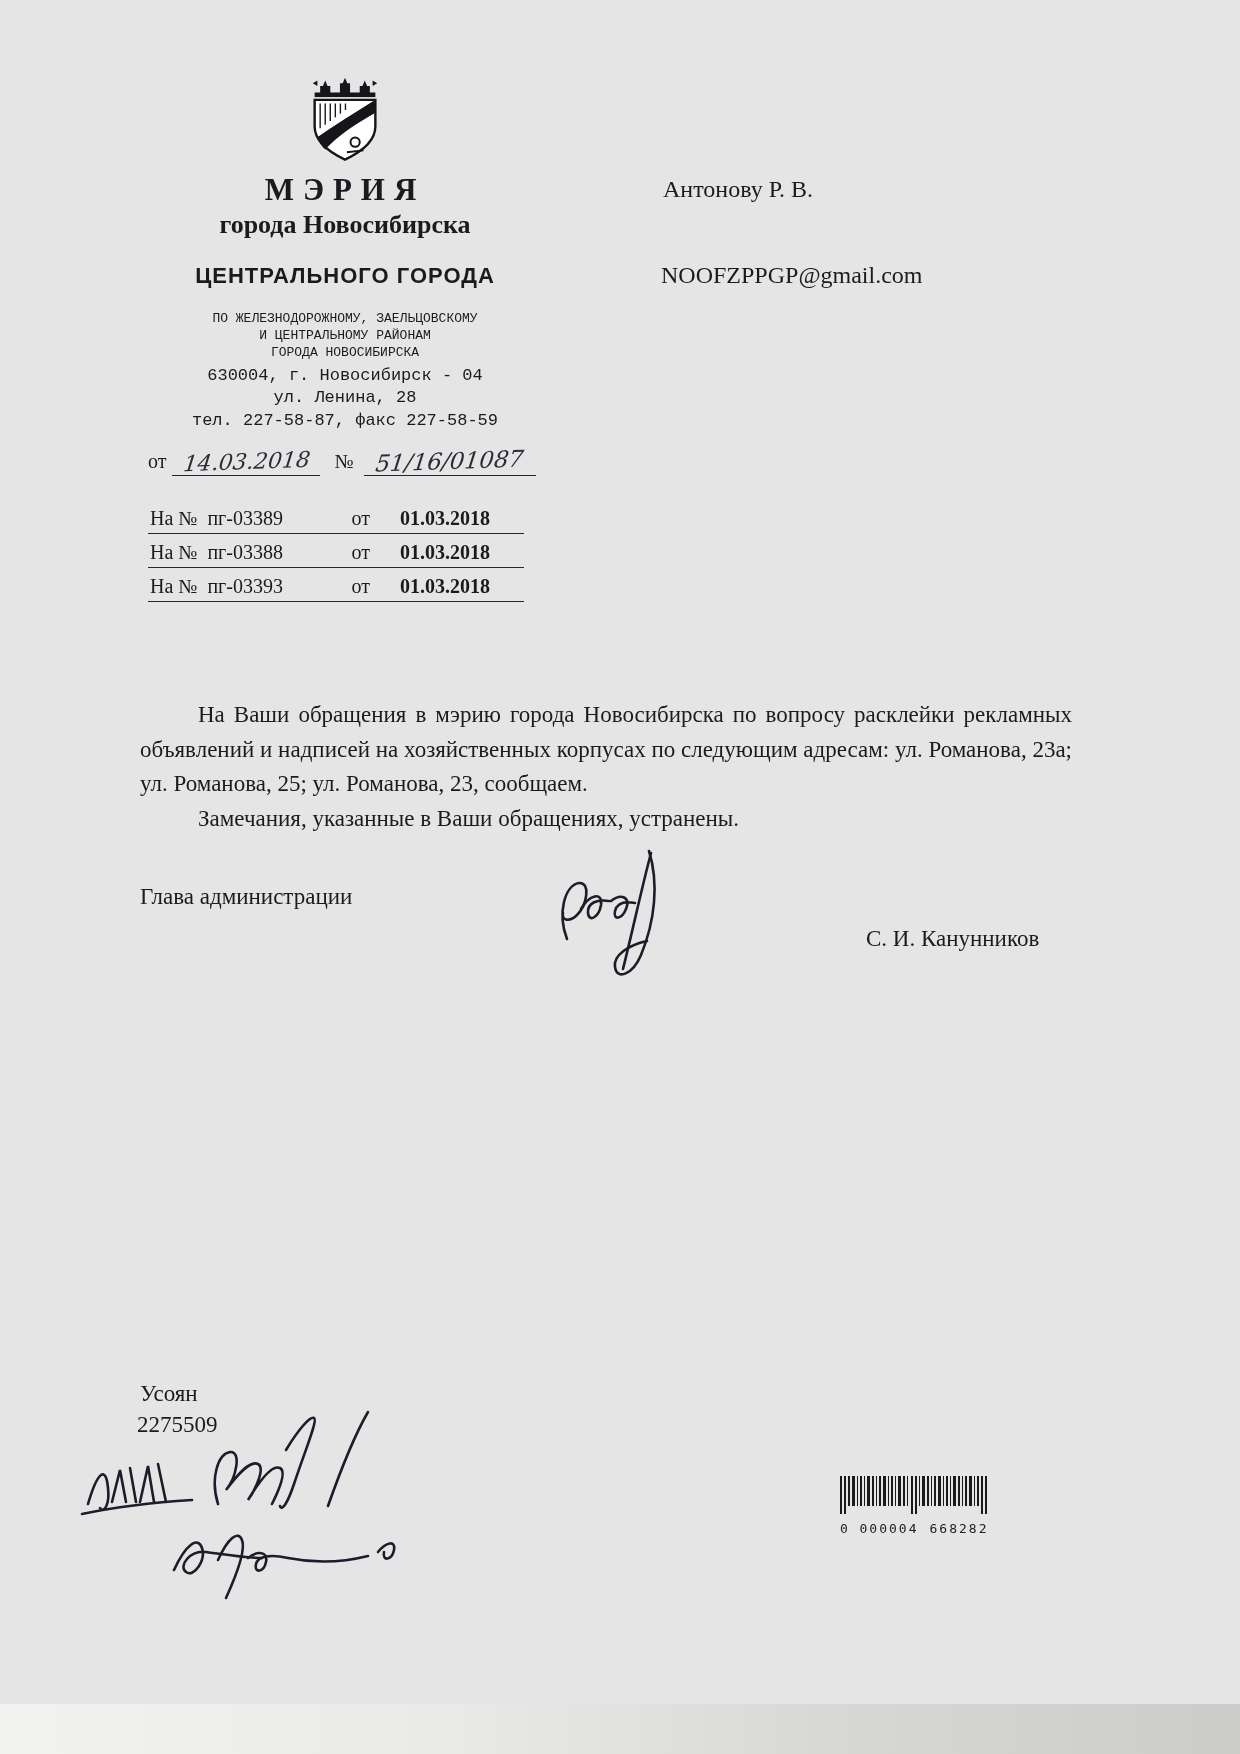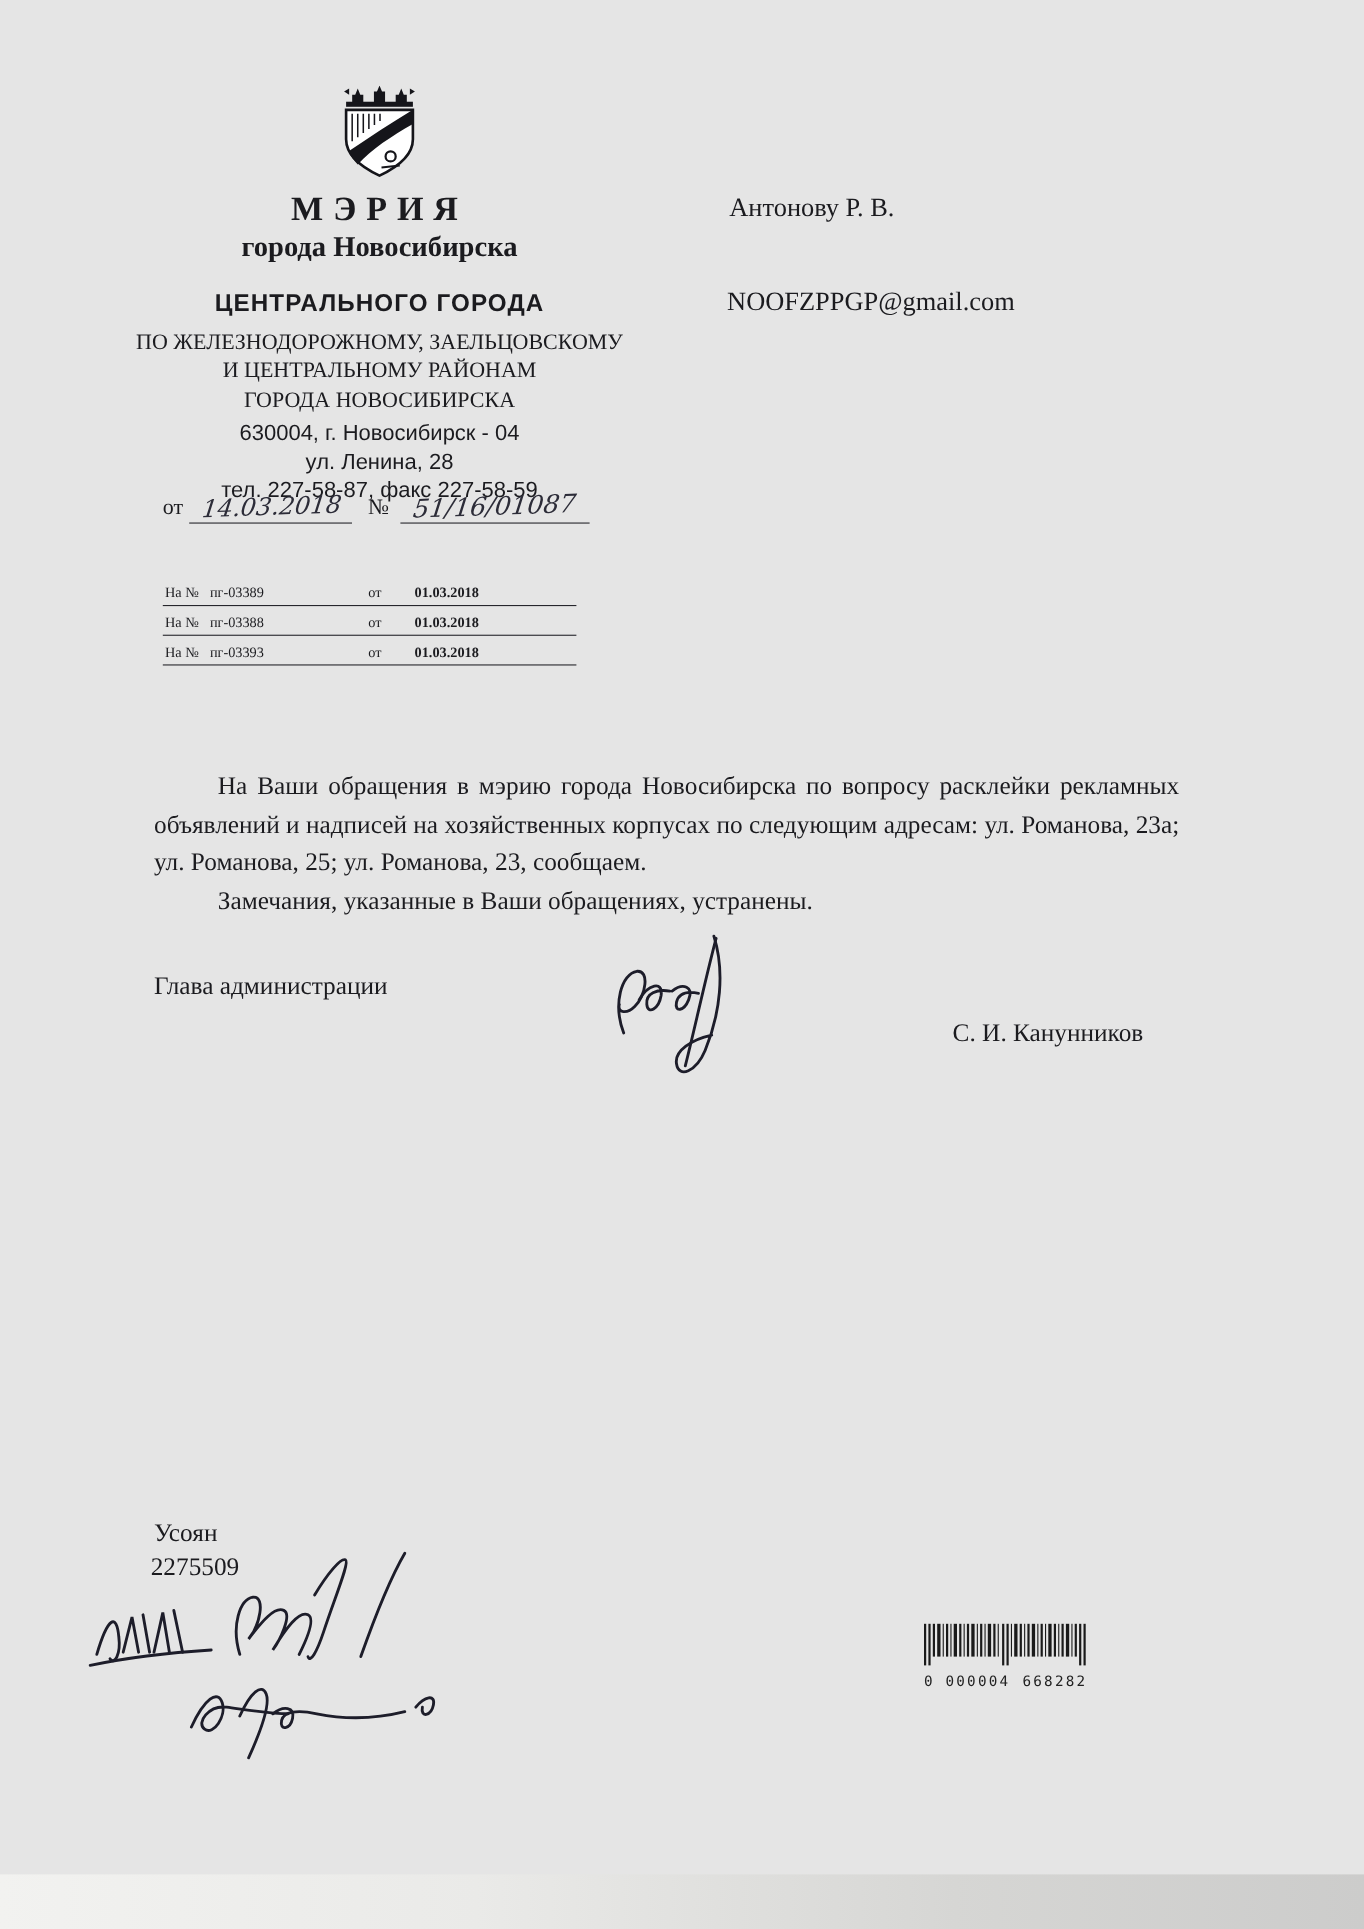--- a/index.html
+++ b/index.html
@@ -27,28 +27,28 @@
   .org-line2 {
     font-weight:bold; font-size:26px; margin-top:2px;
     font-family:"Liberation Serif", serif;
   }
   .admin-block {
     margin-top:22px;
     font-family:"Liberation Sans", sans-serif;
     font-weight:bold; font-size:22px; letter-spacing:1px; line-height:1.25;
   }
   .district-block {
-    margin-top:8px;
-    font-family:Liberation Serif, serif;
-    font-size:20px; line-height:1.33;
+    margin-top:20px;
+    font-family:Liberation Mono, monospace;
+    font-size:13px; line-height:1.33;
   }
   .addr-block {
     margin-top:4px;
-    font-family:Liberation Sans, sans-serif;
-    font-size:20px; line-height:1.3;
+    font-family:Liberation Mono, monospace;
+    font-size:17px; line-height:1.3;
   }
 
   
   .outgoing-row {
     left:148px; top:448px;
     display:flex; align-items:flex-end;
     font-size:20px;
   }
   .outgoing-row .lbl { padding-bottom:3px; }
   .seg {
@@ -61,21 +61,21 @@
   .hand {
     font-family:"DejaVu Serif", serif;
     font-style:italic;
     color:#2c2c38;
     display:inline-block;
     transform:skewX(-9deg) rotate(-2deg);
   }
   .hand-date { font-size:22px; }
   .hand-num  { font-size:23px; }
 
-  .refs { left:148px; top:505px; font-size:13px;margin-top:24px; }
+  .refs { left:148px; top:505px; font-size:20px; }
   .ref-row {
     display:flex; align-items:baseline;
     width:374px;
     border-bottom:1.6px solid #26262c;
     padding:2px 0 3px 2px;
     margin-bottom:5px;
   }
   .ref-num  { margin-left:10px; width:118px; }
   .ref-ot   { margin-left:26px; }
   .ref-date { margin-left:30px;font-weight:bold; }

